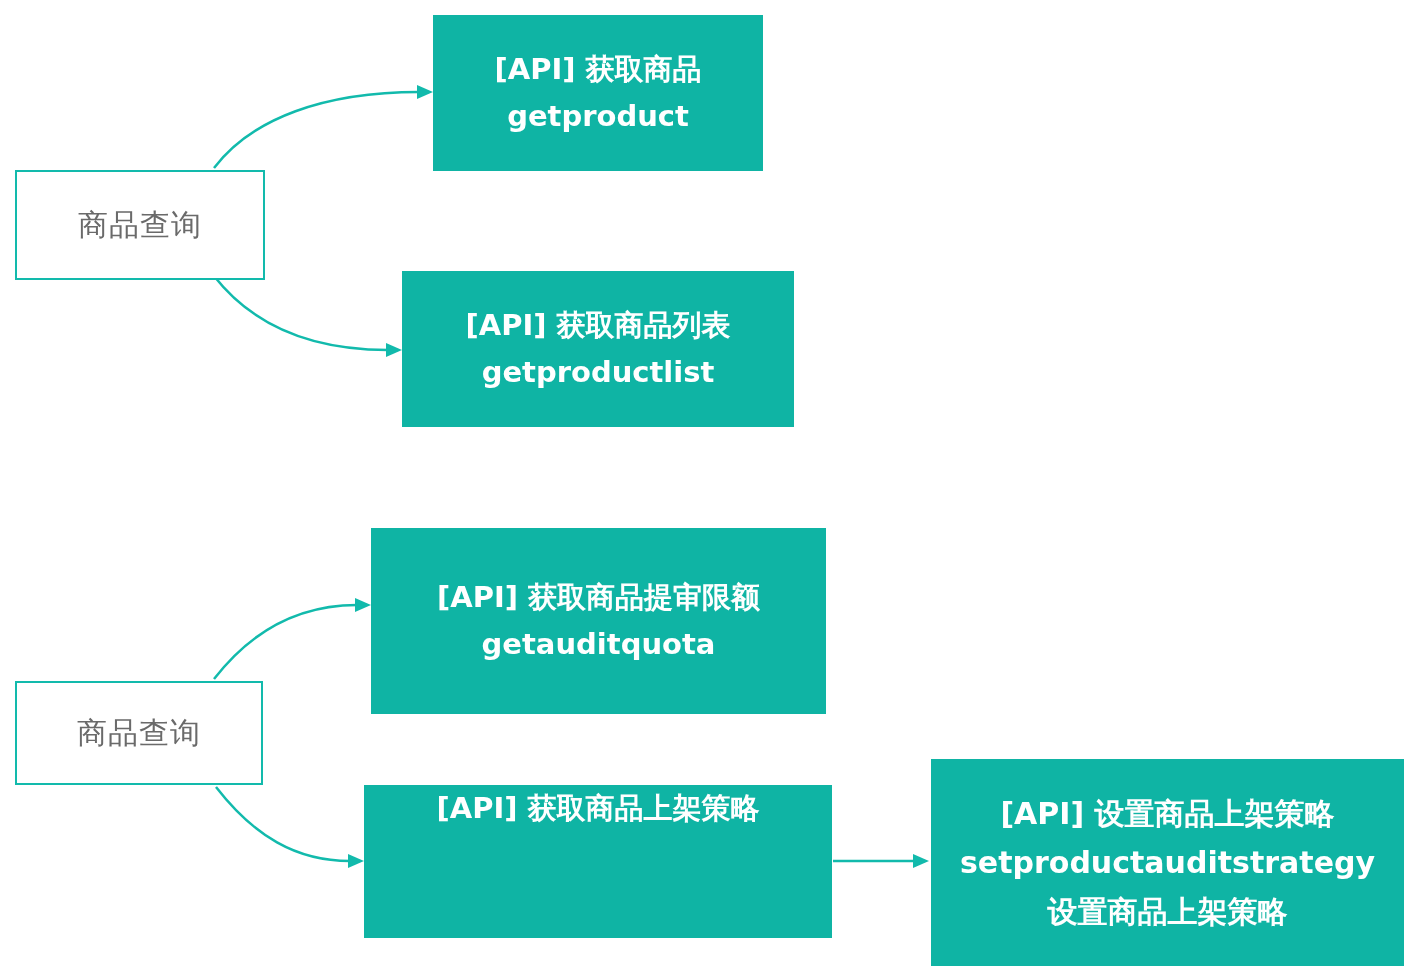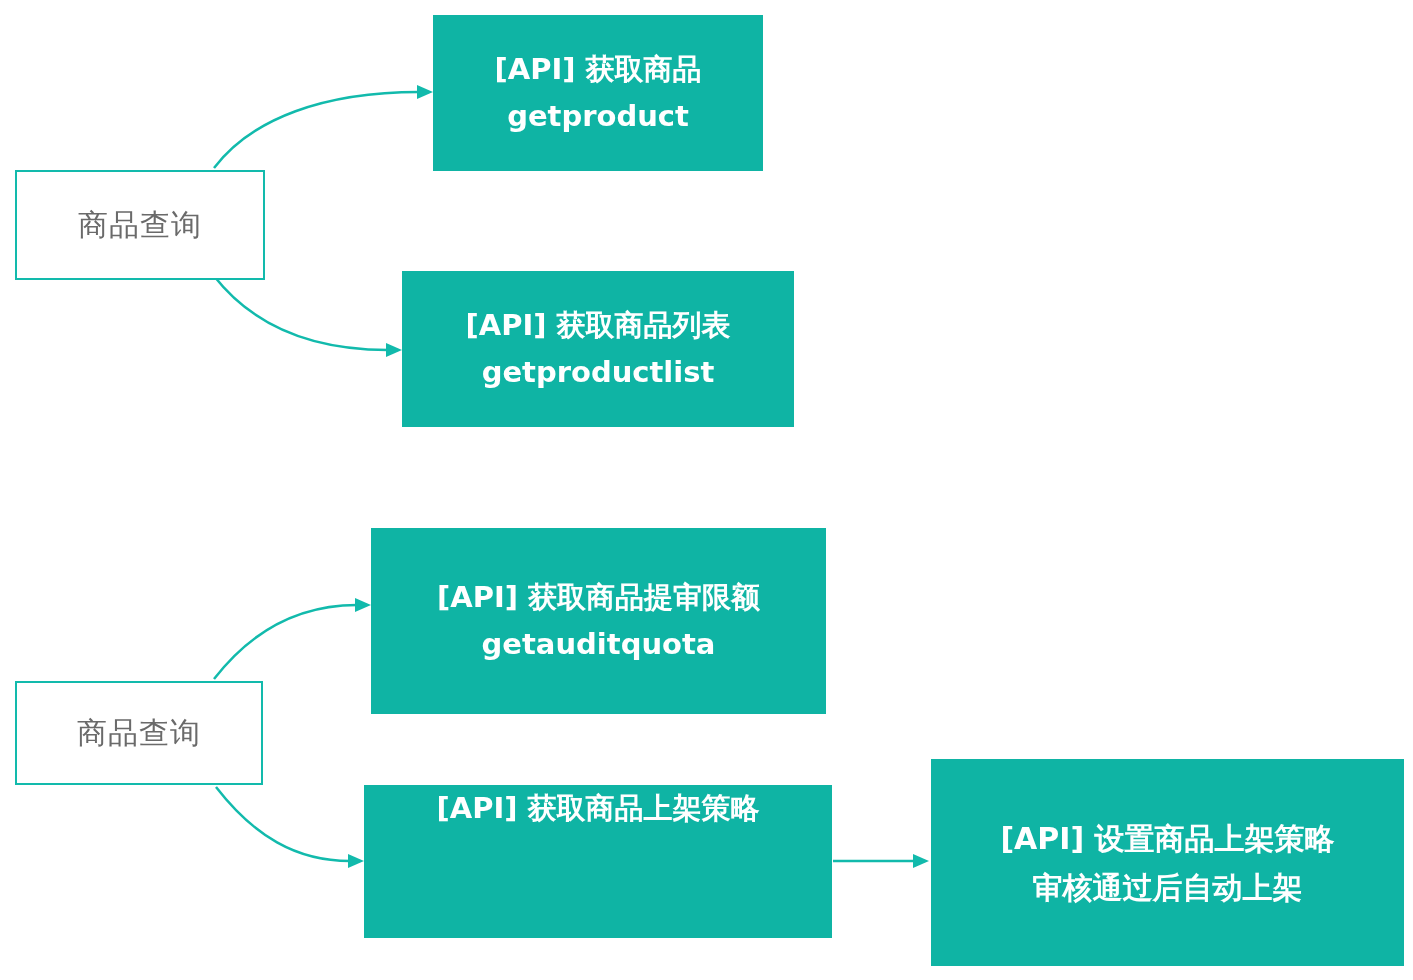--- a/index.html
+++ b/index.html
@@ -119,16 +119,17 @@
   <div id="node-e" class="node category">
     <span class="line">商品查询</span>
   </div>
 
   <div id="node-f" class="node api">
     <span class="line">[API] 获取商品上架策略</span>
   </div>
 
   <div id="node-g" class="node api large">
     <span class="line">[API] 设置商品上架策略</span>
-    <span class="line">审核通过后自动上架</span>
+    <span class="line">setproductauditstrategy</span>
+    <span class="line">设置商品上架策略</span>
   </div>
 
 </div>
 
 </body></html>

